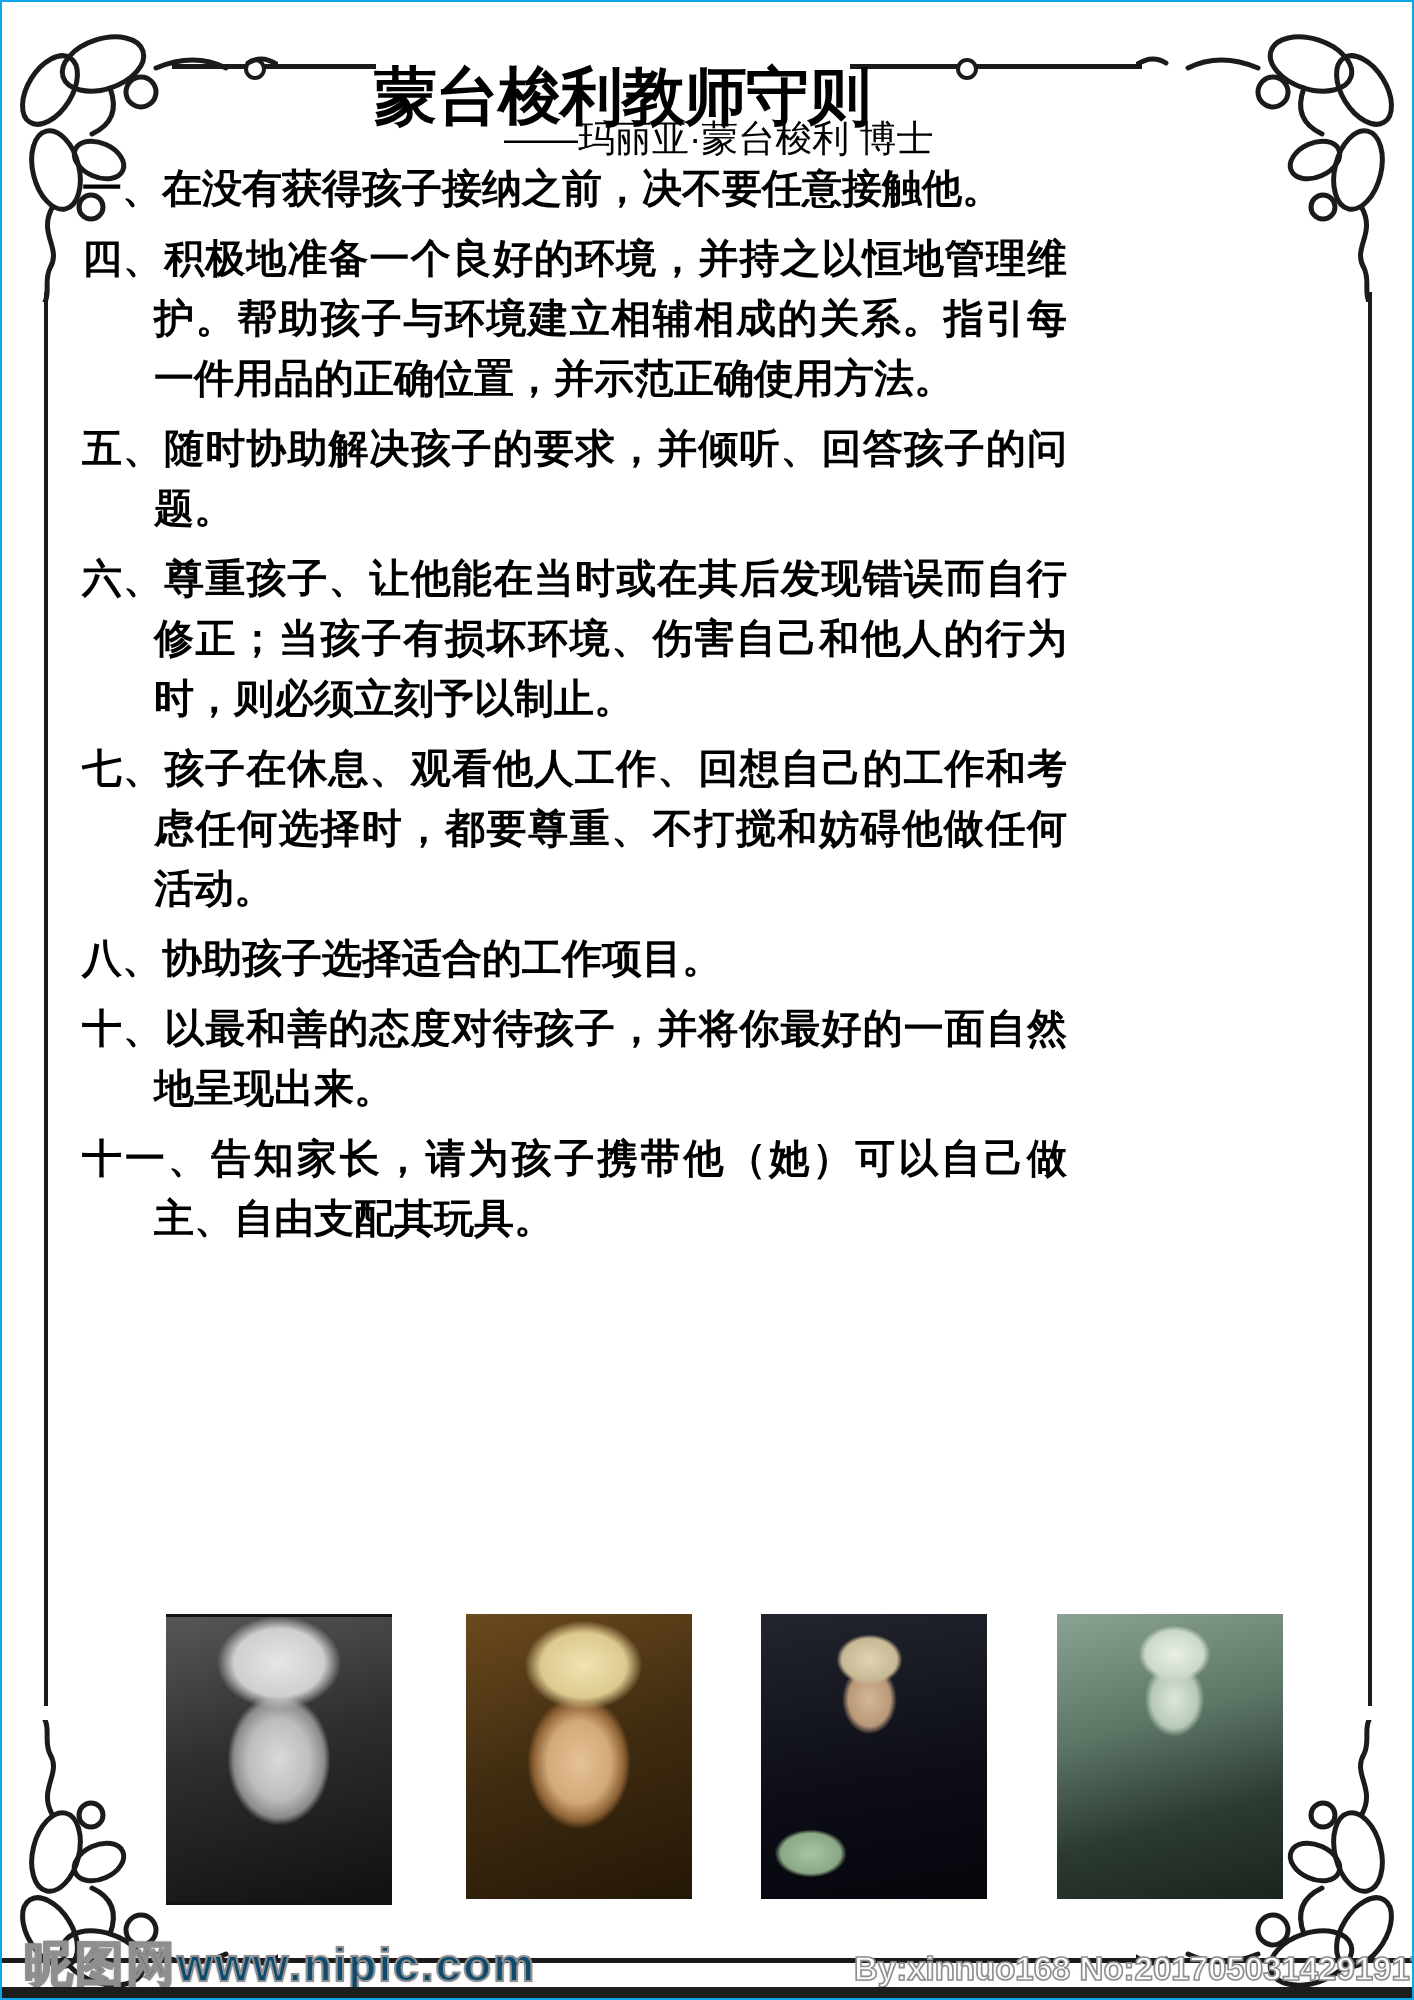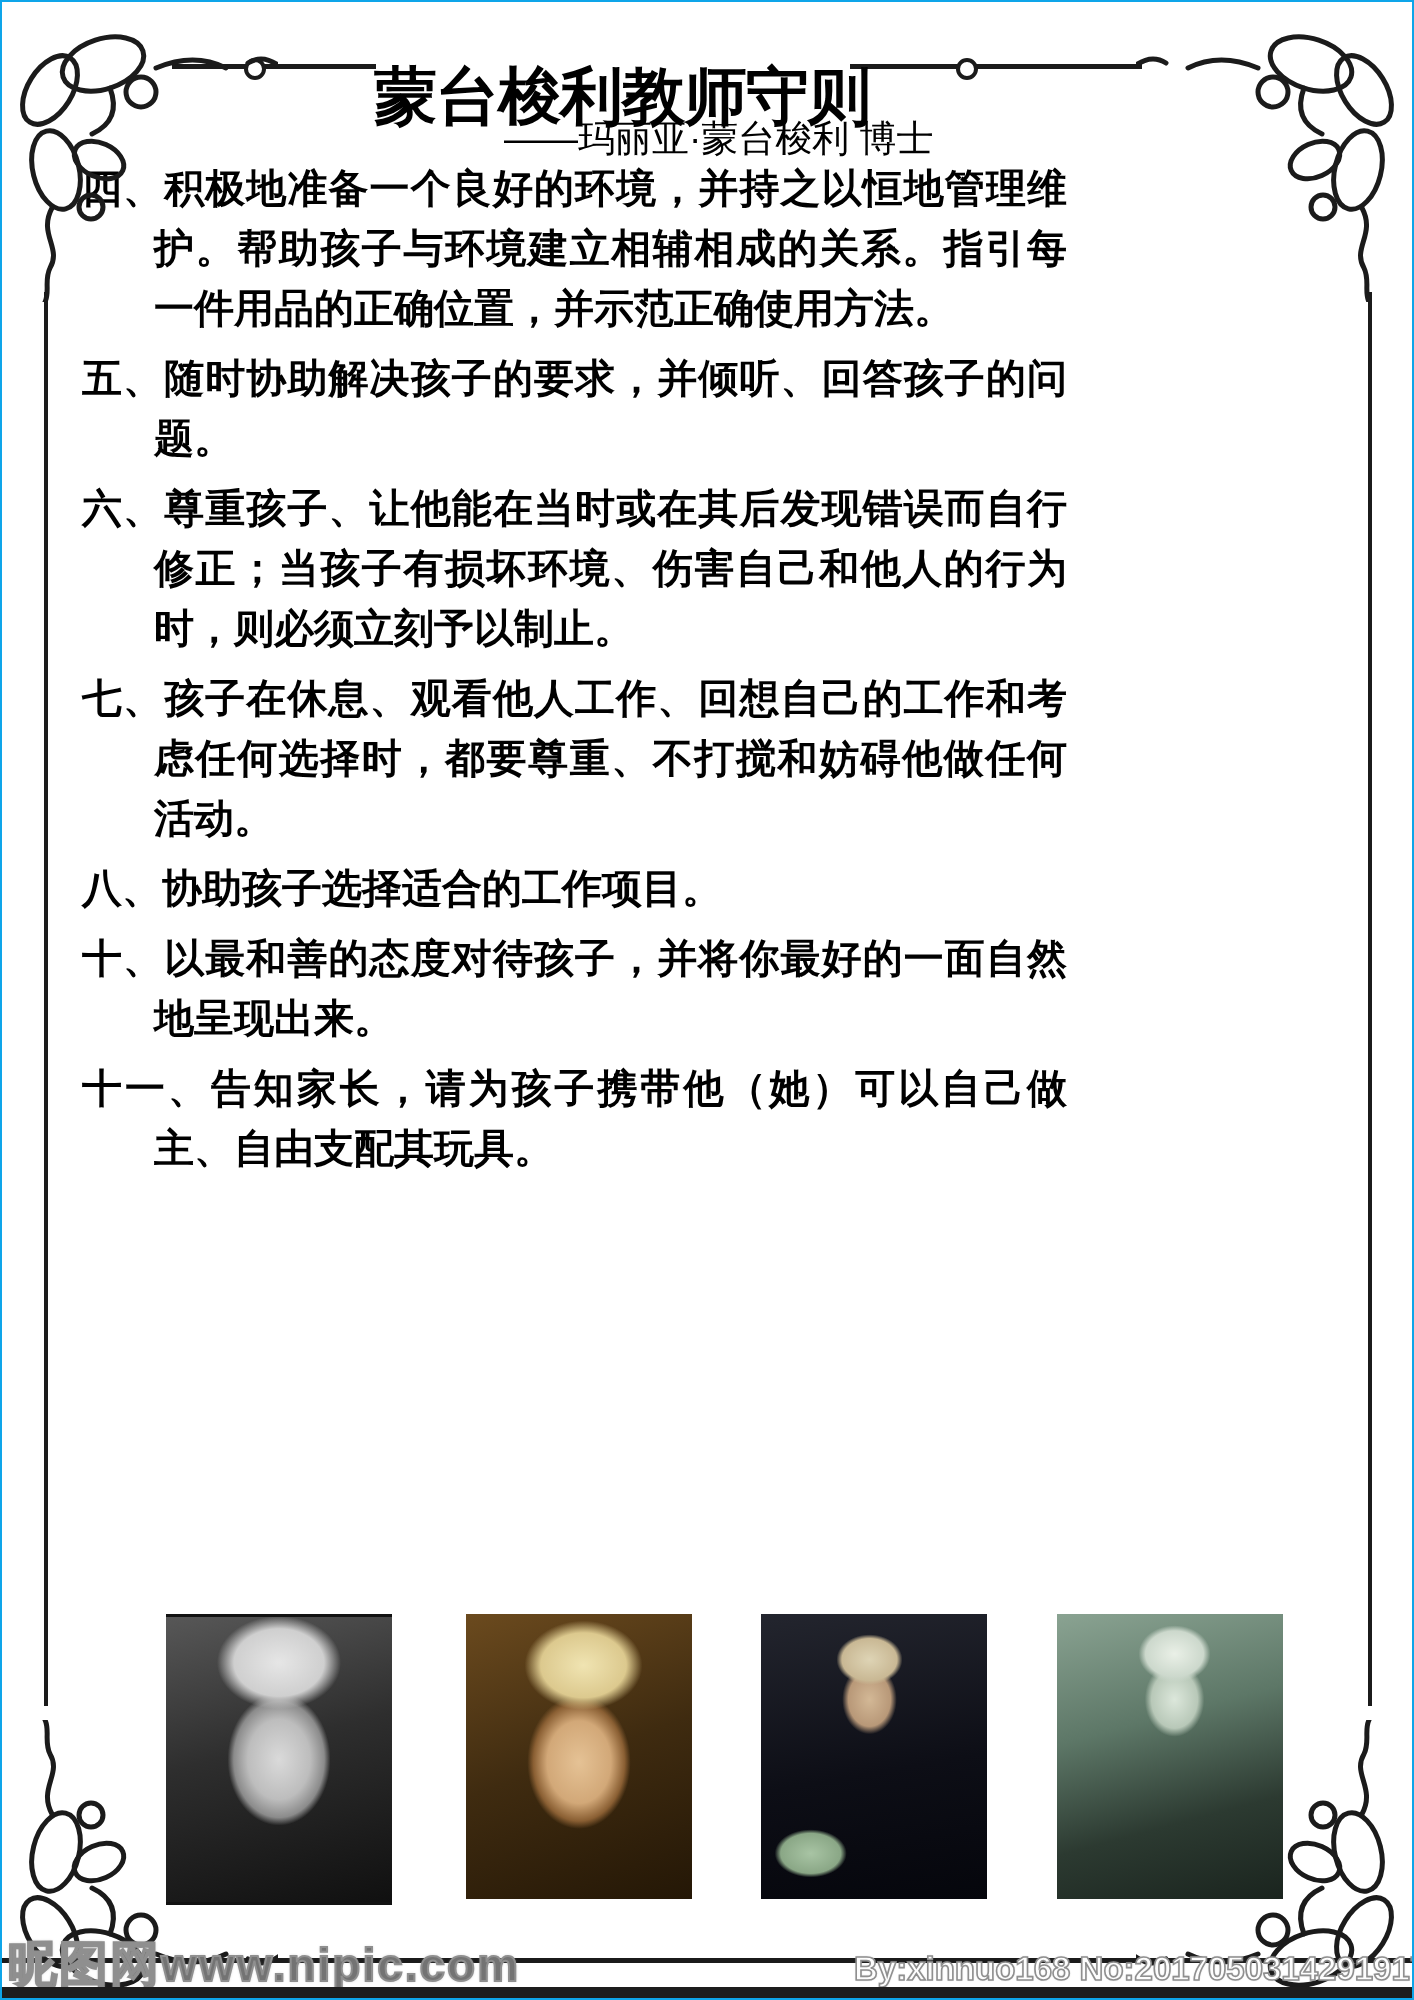--- a/index.html
+++ b/index.html
@@ -66,22 +66,22 @@
       radial-gradient(44px 56px at 48% 30%, #d3b896 0%, #b89878 48%, rgba(20,20,30,0) 62%),
       radial-gradient(60px 40px at 22% 84%, #a8c4a4 0%, #8aa786 50%, rgba(10,10,16,0) 60%),
       linear-gradient(170deg,#23252e 0%,#0d0e16 55%,#05060c 100%);}
   .p4{left:1055px;
     background:
       radial-gradient(58px 46px at 52% 14%, #eaf0e7 0%, #ccd8cc 50%, rgba(60,80,70,0) 62%),
       radial-gradient(48px 60px at 52% 30%, #dce7db 0%, #b8c8b8 48%, rgba(40,60,50,0) 62%),
       linear-gradient(165deg,#8aa392 0%,#5d7767 38%,#2c3a31 70%,#1a241e 100%);}
   
   .wm{
-    position:absolute;left:6px;top:1930px;z-index:6;white-space:nowrap;
-    font-weight:900;color:#737373;
+    position:absolute;left:22px;top:1930px;z-index:6;white-space:nowrap;
+    font-weight:900;color:#0c4a6e;
     -webkit-text-stroke:2px #8f8f8f;
     text-shadow:0 0 3px rgba(160,160,160,.9);
   }
   .wm .site{font-size:49px;letter-spacing:2px;}
   .wm .url{font-size:46px;letter-spacing:2px;}
   .credit{
     position:absolute;left:852px;top:1948px;z-index:6;white-space:nowrap;
     font-size:33px;font-weight:900;color:#fdfdfd;
     -webkit-text-stroke:1.6px #8f8f8f;
     text-shadow:0 0 2px rgba(160,160,160,.9);
@@ -158,20 +158,21 @@
     <circle cx="13" cy="13" r="9" fill="#fff" stroke="#1b1b1b" stroke-width="4"></circle>
   </svg>
   <svg class="line-curl curl-right" viewBox="0 0 26 26" aria-hidden="true">
     <circle cx="13" cy="13" r="9" fill="#fff" stroke="#1b1b1b" stroke-width="4"></circle>
   </svg>
 
   <h1 class="title">蒙台梭利教师守则</h1>
   <div class="subtitle">——玛丽亚·蒙台梭利 博士</div>
 
   <div class="rules">
+    <p class="rule"><span>一、</span><span>在没有获得孩子接纳之前，决不要任意接触他。</span></p>
     <p class="rule"><span>四、</span><span>积极地准备一个良好的环境，并持之以恒地管理维护。帮助孩子与环境建立相辅相成的关系。指引每一件用品的正确位置，并示范正确使用方法。</span></p>
     <p class="rule"><span>五、</span><span>随时协助解决孩子的要求，并倾听、回答孩子的问题。</span></p>
     <p class="rule"><span>六、</span><span>尊重孩子、让他能在当时或在其后发现错误而自行修正；当孩子有损坏环境、伤害自己和他人的行为时，则必须立刻予以制止。</span></p>
     <p class="rule"><span>七、</span><span>孩子在休息、观看他人工作、回想自己的工作和考虑任何选择时，都要尊重、不打搅和妨碍他做任何活动。</span></p>
     <p class="rule"><span>八、</span><span>协助孩子选择适合的工作项目。</span></p>
     <p class="rule"><span>十、</span><span>以最和善的态度对待孩子，并将你最好的一面自然地呈现出来。</span></p>
     <p class="rule"><span>十一、</span><span>告知家长，请为孩子携带他（她）可以自己做主、自由支配其玩具。</span></p>
   </div>
 
   <div class="photos">

